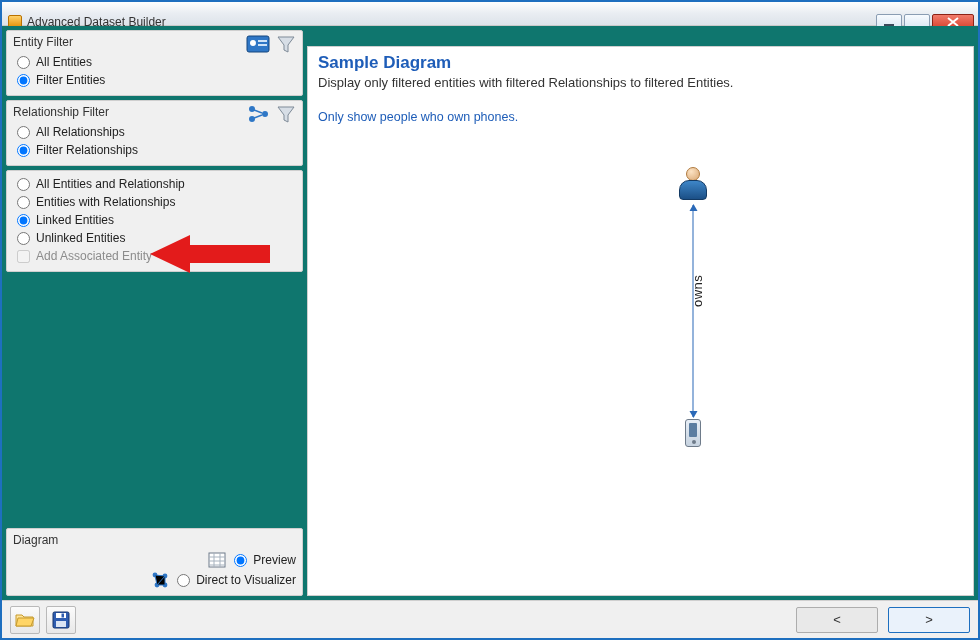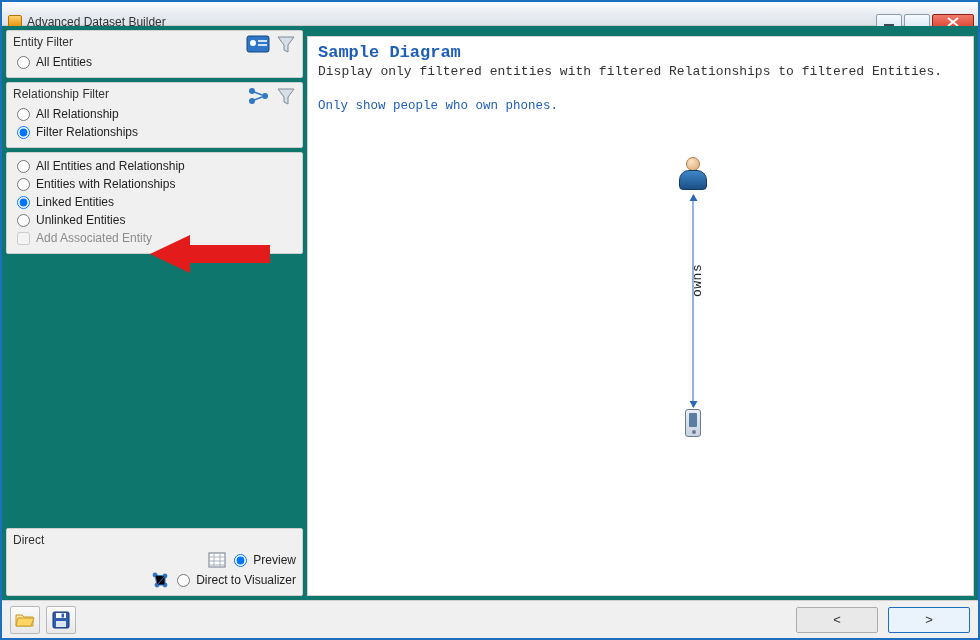--- a/index.html
+++ b/index.html
@@ -97,23 +97,22 @@
   .radio-row.disabled { color:#8c8c8c; }
   .spacer-flex { flex:1; }
   
   .results-rows { display:flex; flex-direction:column; gap:2px;}
   .results-rows .row { display:flex; align-items:center; gap:8px; padding-left:2px;justify-content:flex-end;}
   .res-ico { width:18px; height:18px; display:flex;align-items:center;justify-content:center;}
 
   
   .right-pane {
     flex:1;
-    padding:10px 4px 4px 0;
+    padding:20px 4px 4px 0;
     display:flex;
-    font-family:Liberation Mono, monospace;
   }
   .preview {
     flex:1;
     background:#fff;
     border:1px solid #cfcfcf;
     padding:6px 10px 6px 10px;
     position:relative;
     overflow:hidden;
   }
   .preview h1 {
@@ -280,20 +279,24 @@
         <span>
           <svg class="sv" width="20" height="20" viewBox="0 0 20 20">
               <path d="M2 2 H18 L12 10 V17 L8 15 V10 Z" fill="#d7dee6" stroke="#7e8a97"></path>
             </svg>
         </span>
       </div>
       <label class="radio-row">
         <input type="radio" name="ef" style="">
         <span>All Entities</span>
       </label>
+      <label class="radio-row">
+        <input type="radio" name="ef" checked="" style="">
+        <span>Filter Entities</span>
+      </label>
     </div>
 
     <div class="group">
       <div class="group-header">Relationship Filter</div>
       <div class="group-icons">
         <span>
           <svg class="sv" width="22" height="18" viewBox="0 0 22 18">
               <circle cx="4" cy="4" r="3" fill="#2f77c6"></circle>
               <circle cx="4" cy="14" r="3" fill="#2f77c6"></circle>
               <circle cx="17" cy="9" r="3" fill="#2f77c6"></circle>
@@ -301,21 +304,21 @@
             </svg>
         </span>
         <span>
           <svg class="sv" width="20" height="20" viewBox="0 0 20 20">
               <path d="M2 2 H18 L12 10 V17 L8 15 V10 Z" fill="#d7dee6" stroke="#7e8a97"></path>
             </svg>
         </span>
       </div>
       <label class="radio-row">
         <input type="radio" name="rf" style="">
-        <span>All Relationship</span>
+        <span>All Relationships</span>
       </label>
       <label class="radio-row">
         <input type="radio" name="rf" checked="" style="">
         <span>Filter Relationships</span>
       </label>
     </div>
 
     <div class="group">
       <label class="radio-row">
         <input type="radio" name="dsp" style="">
@@ -335,21 +338,21 @@
       </label>
       <label class="radio-row disabled">
         <input type="checkbox" disabled="" style="">
         <span>Add Associated Entity</span>
       </label>
     </div>
 
     <div class="spacer-flex"></div>
 
     <div class="group">
-      <div class="group-header">Direct</div>
+      <div class="group-header">Diagram</div>
       <div class="results-rows">
         <div class="row">
           <span class="res-ico">
             <svg class="sv" width="18" height="16" viewBox="0 0 18 16">
                 <rect x="1" y="1" width="16" height="14" fill="#fff" stroke="#6e7b8a"></rect>
                 <path d="M1 5 H17 M1 9 H17 M1 13 H17 M6 1 V15 M12 1 V15" stroke="#a7b2be"></path>
               </svg>
           </span>
           <label class="radio-row" style="padding:0;">
             <input type="radio" name="res" checked="" style="">

